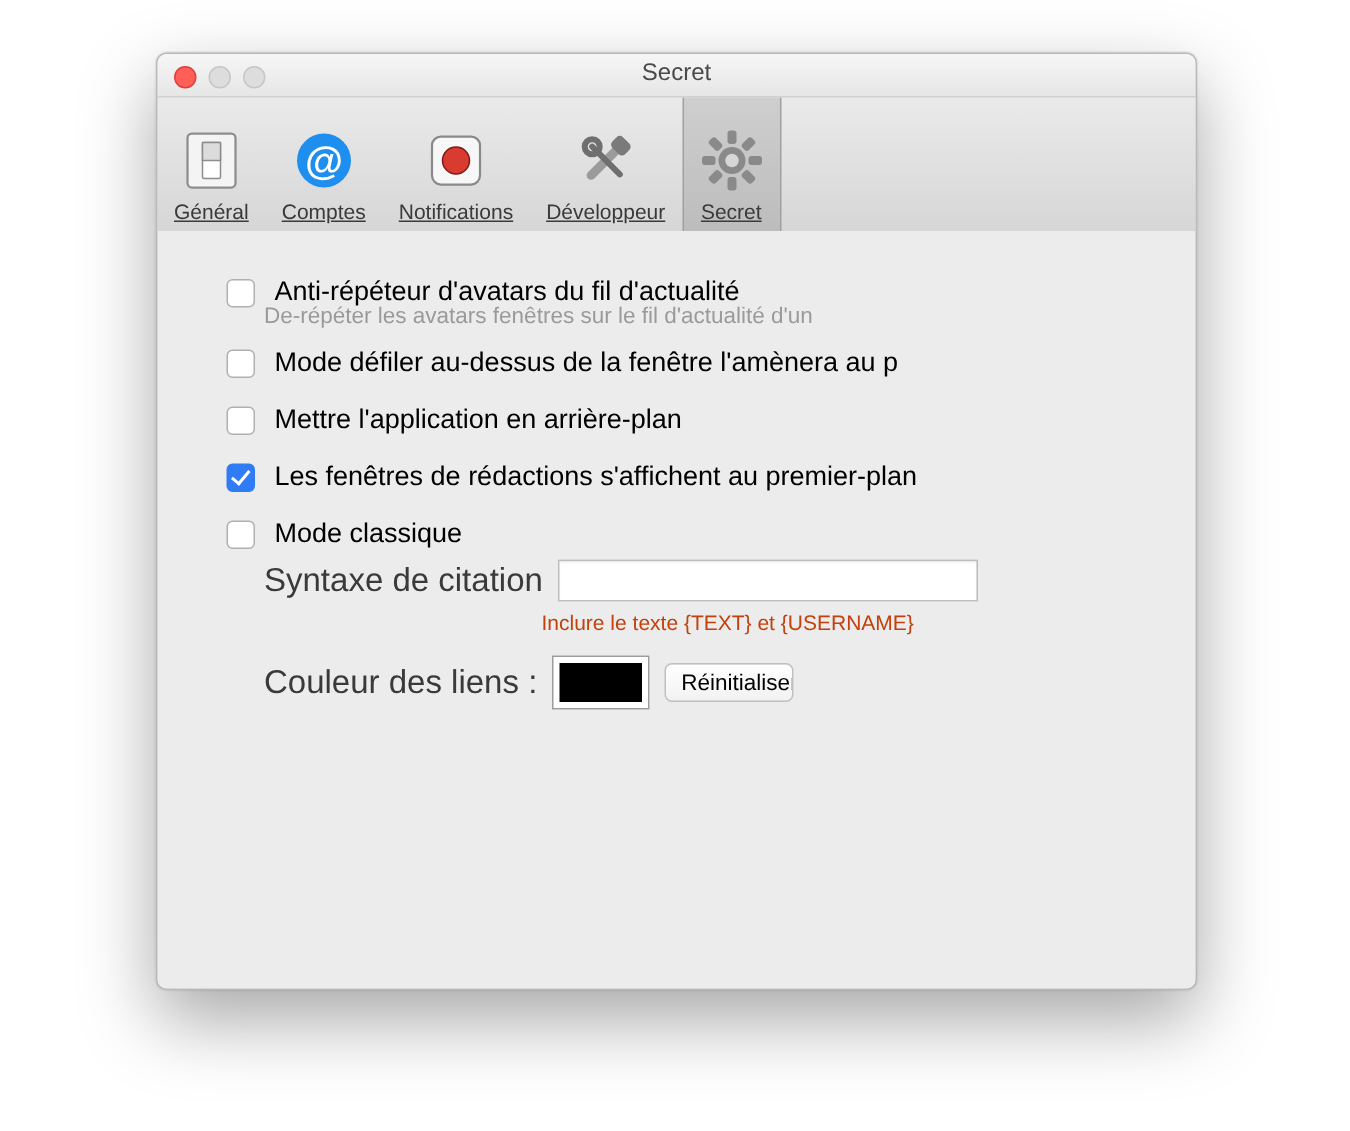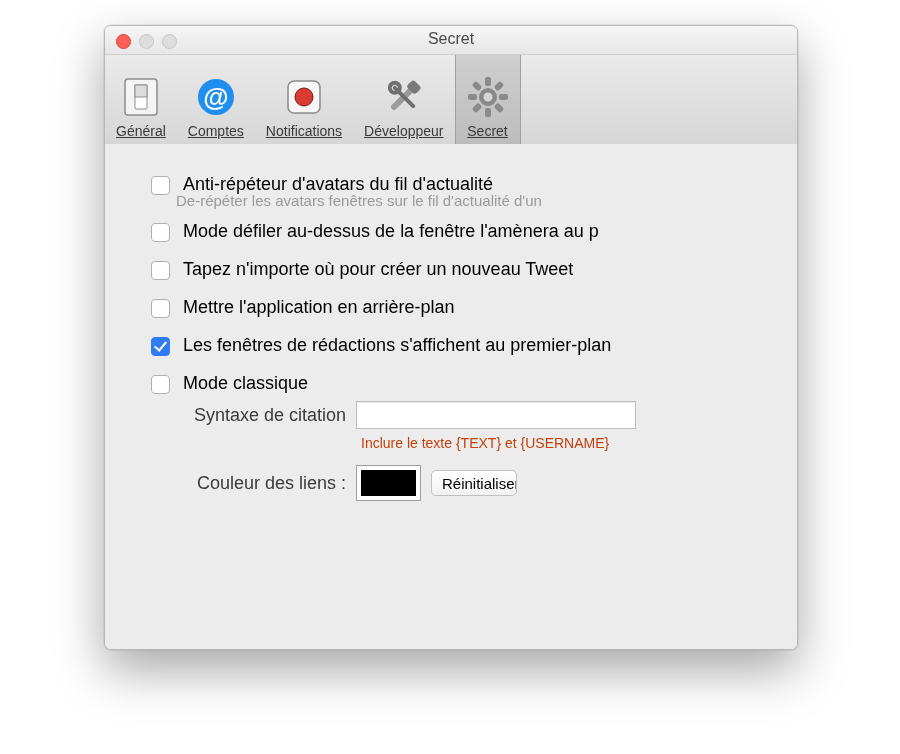--- a/index.html
+++ b/index.html
@@ -1,18 +1,18 @@
 <!DOCTYPE html>
 <html><head>
 <meta charset="utf-8">
 <style>
   html,body{margin:0;padding:0;width:900px;height:754px;background:#fff;
     font-family:-apple-system,"Helvetica Neue",Helvetica,Arial,sans-serif;
     font-size:17px;color:#333;}
-  .window{position:absolute;left:104px;top:25px;width:692px;height:623px;
+  .window{position:absolute;left:104px;top:35px;width:692px;height:623px;
     border:1px solid #b8b8b8;border-radius:7px;overflow:hidden;
     box-shadow:0 20px 50px rgba(0,0,0,.35),0 0 0 1px rgba(0,0,0,.05);
     background:#ececec;}
   .titlebar{height:28px;background:linear-gradient(#f6f6f6,#e6e6e6);
     border-bottom:1px solid #d0d0d0;position:relative;}
   .traffic{position:absolute;left:11px;top:8px;display:flex;gap:8px;}
   .tl{width:13px;height:13px;border-radius:50%;}
   .tl.red{background:#ff5f57;border:1px solid #e03e38;}
   .tl.gray{background:#ddd;border:1px solid #c6c6c6;}
   .title{position:absolute;left:0;right:0;top:4px;text-align:center;
@@ -36,21 +36,21 @@
     border-radius:4px;background:#fff;flex:none;margin-top:2px;position:relative;}
   .cb:checked{background:#2f7cf6;border-color:#2f7cf6;}
   .cb:checked::after{content:"";position:absolute;left:5px;top:1px;
     width:5px;height:10px;border:solid #fff;border-width:0 2.5px 2.5px 0;
     transform:rotate(40deg);}
   .lbl-main{font-size:18px;color:#000000;white-space:nowrap;overflow:hidden;}
   .lbl-sub{font-size:15px;color:#9a9a9a;margin-left:29px;margin-top:-10px;
     margin-bottom:12px;white-space:nowrap;overflow:hidden;}
   .form-row{display:flex;align-items:center;gap:10px;margin-left:29px;
     margin-bottom:6px;}
-  .form-row .flabel{font-size:18px;color:#3a3a3a;min-width:170px;
+  .form-row .flabel{font-size:22px;color:#3a3a3a;min-width:170px;
     text-align:right;}
   .tinput{width:270px;height:26px;border:1px solid #bdbdbd;background:#fff;
     box-shadow:inset 0 1px 1px rgba(0,0,0,.08);padding:0 4px;font-size:15px;}
   .hint{font-size:14px;color:#c2410c;margin-left:214px;margin-bottom:14px;}
   .color-well{width:55px;height:26px;border:1px solid #9c9c9c;
     padding:4px;background:#fff;display:inline-flex;}
   .color-well .sw{flex:1;background:#000;}
   .btn{height:26px;border:1px solid #c0c0c0;border-radius:5px;
     background:linear-gradient(#ffffff,#f2f2f2);font-size:15px;
     padding:0 10px;width:86px;overflow:hidden;white-space:nowrap;
@@ -149,24 +149,20 @@
       <input type="checkbox" class="cb" style="">
       <div class="lbl-main">Anti-répéteur d'avatars du fil d'actualité</div>
     </div>
     <div class="lbl-sub">De-répéter les avatars fenêtres sur le fil d'actualité d'un</div>
 
     <div class="row">
       <input type="checkbox" class="cb" style="">
       <div class="lbl-main" style="max-width:520px">Mode défiler au-dessus de la fenêtre l'amènera au p</div>
     </div>
 
-    <div class="row">
-      <input type="checkbox" class="cb" style="">
-      <div class="lbl-main">Tapez n'importe où pour créer un nouveau Tweet</div>
-    </div>
 
     <div class="row">
       <input type="checkbox" class="cb" style="">
       <div class="lbl-main">Mettre l'application en arrière-plan</div>
     </div>
 
     <div class="row">
       <input type="checkbox" class="cb" checked="" style="">
       <div class="lbl-main">Les fenêtres de rédactions s'affichent au premier-plan</div>
     </div>

